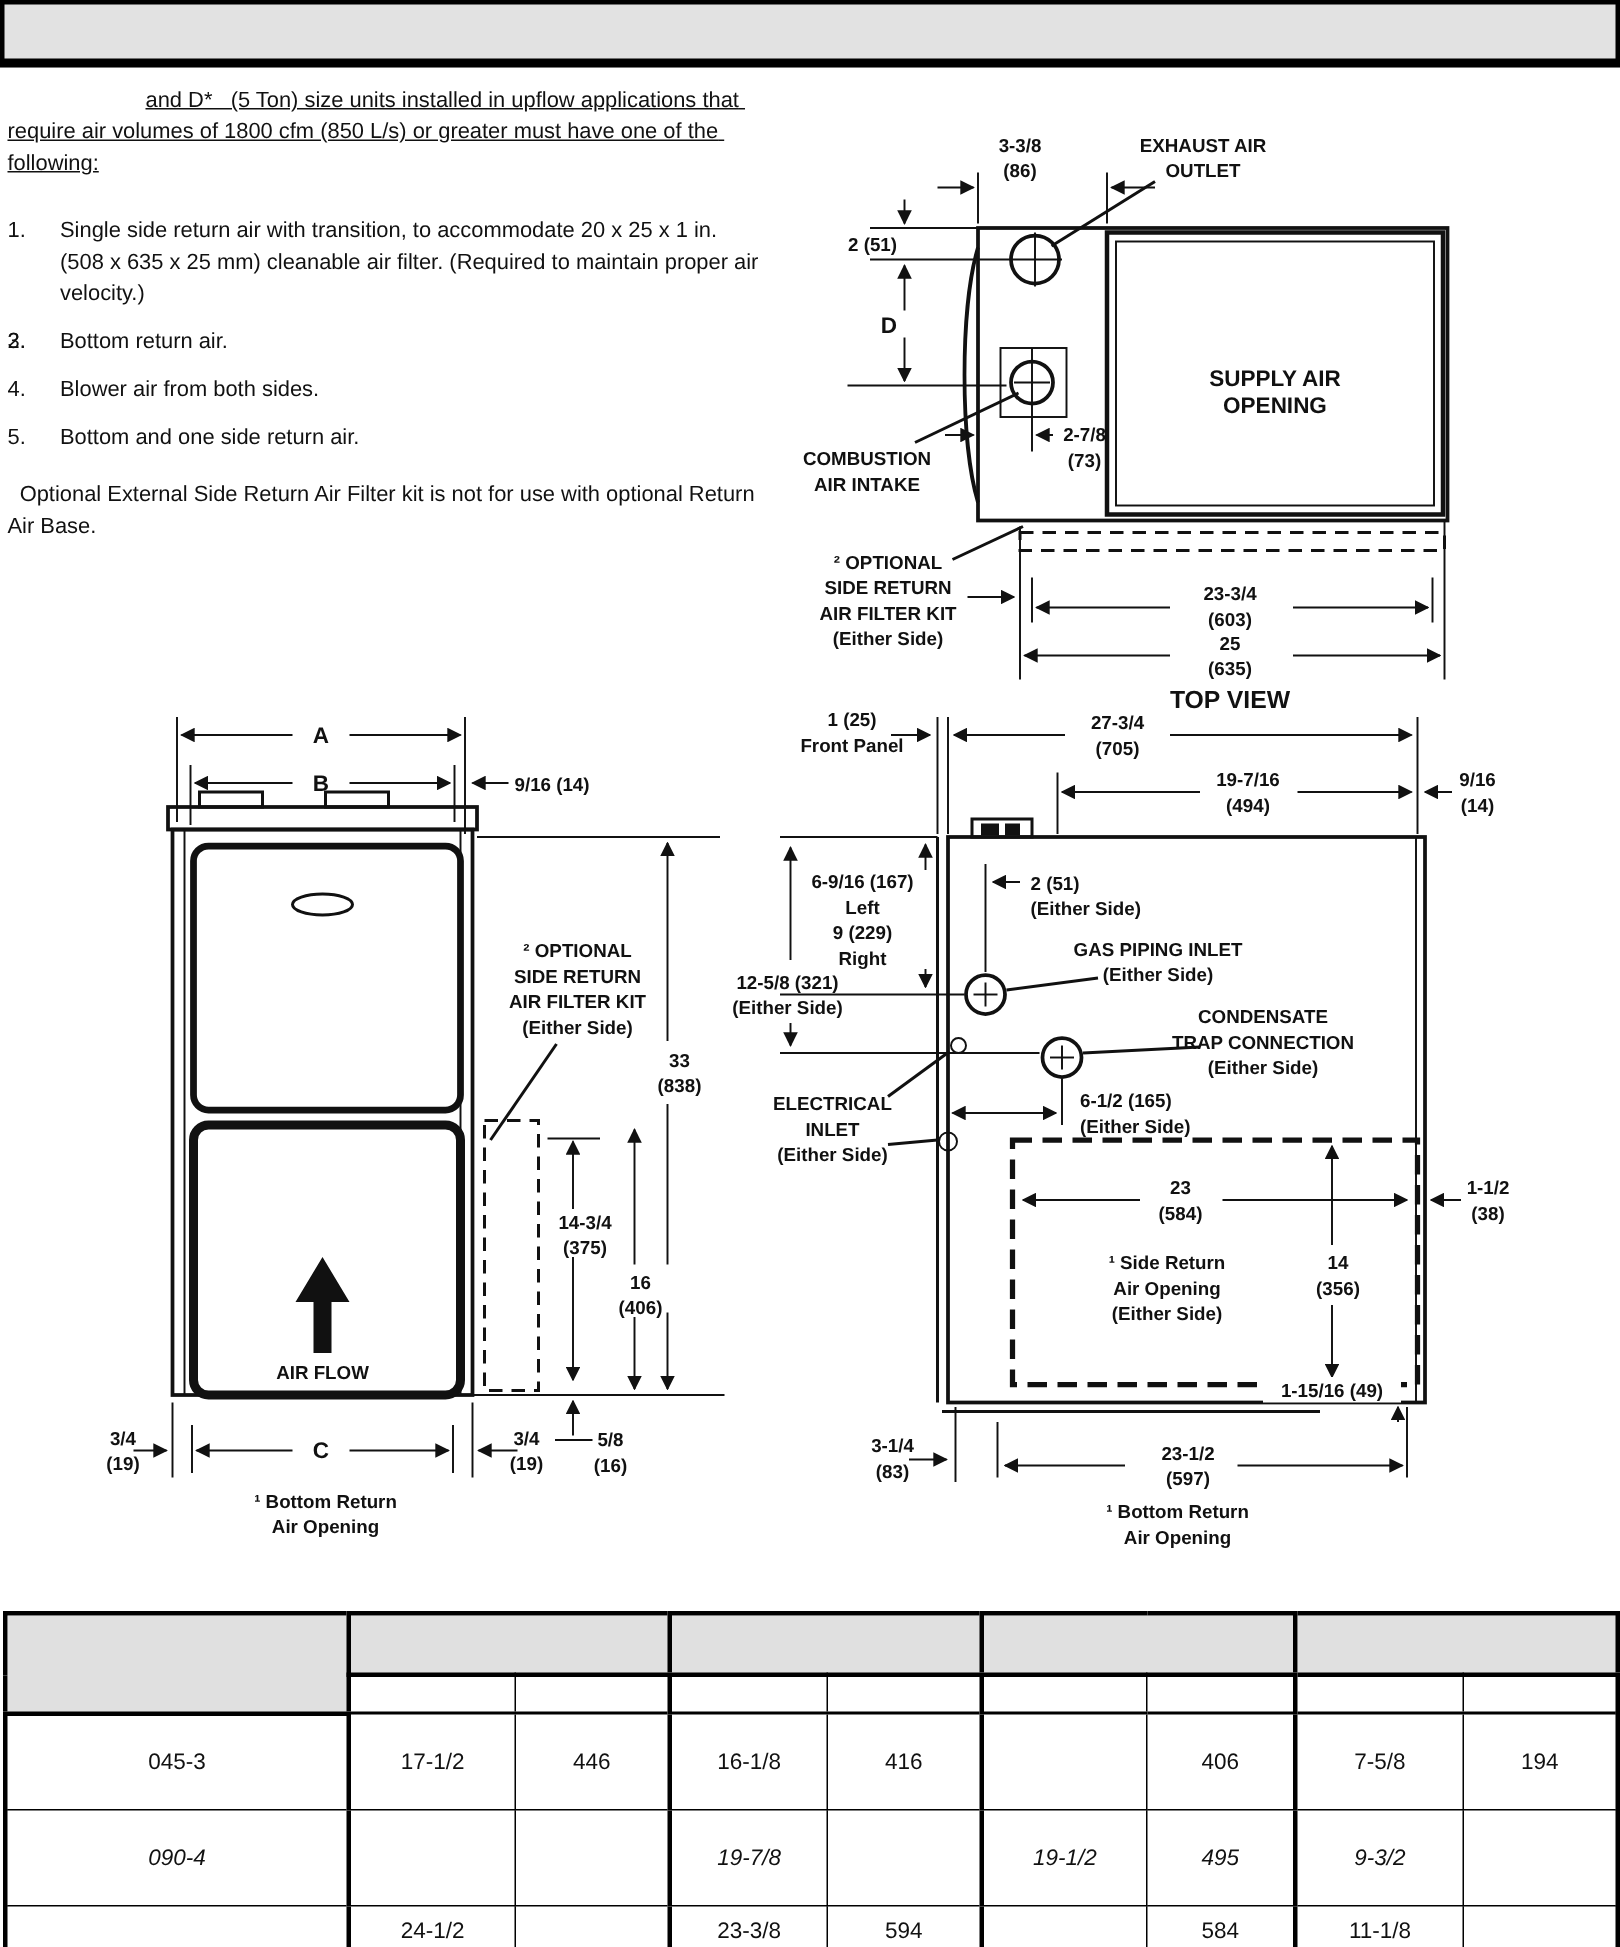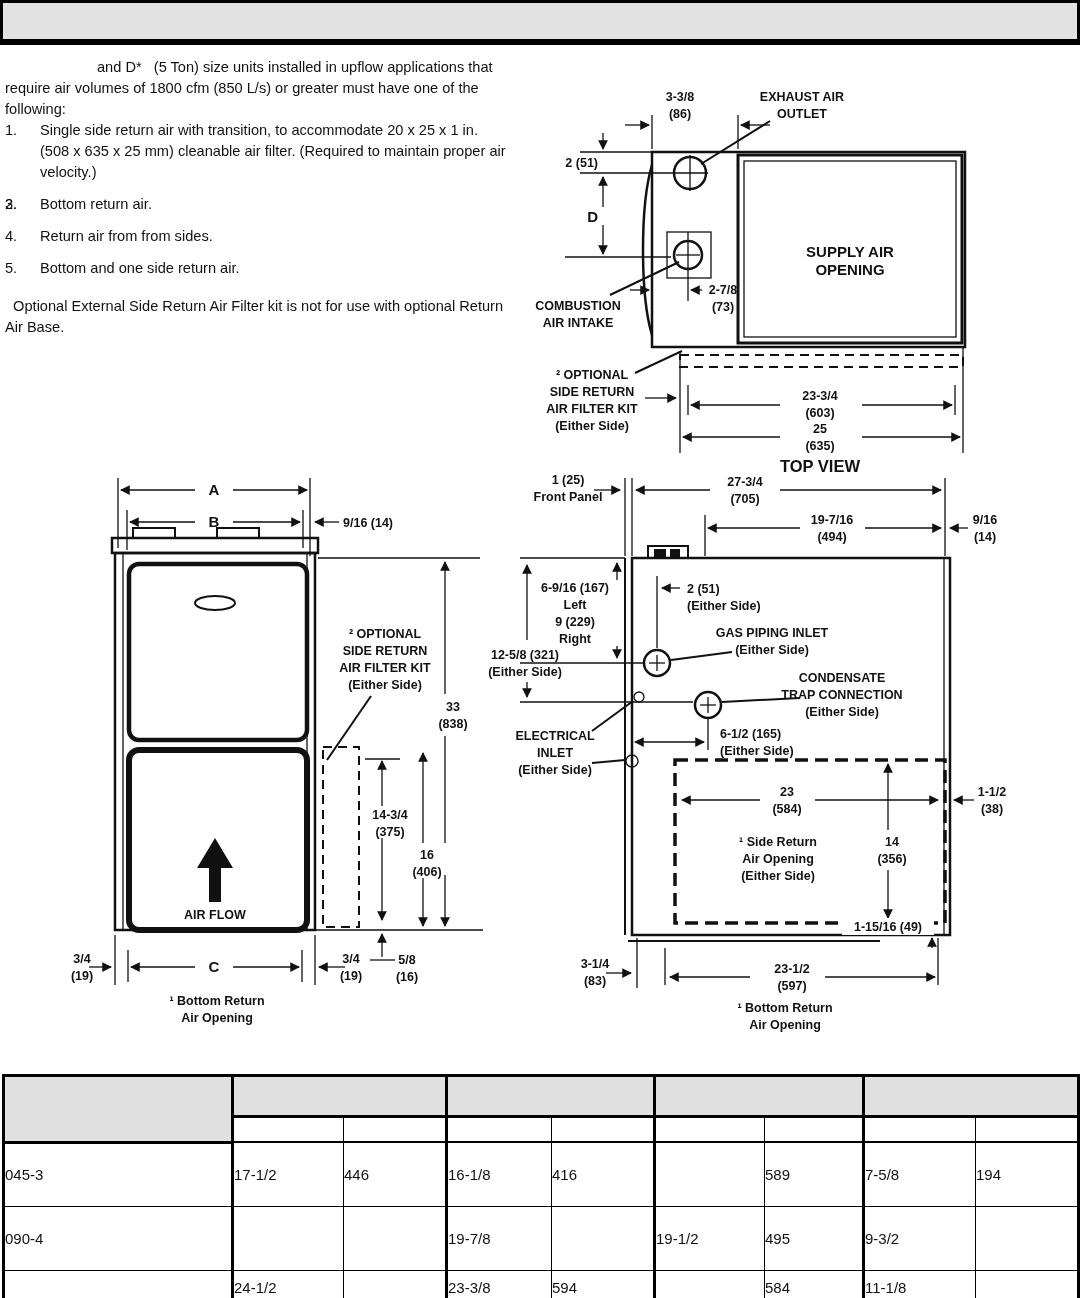--- a/index.html
+++ b/index.html
@@ -3,21 +3,21 @@
 <meta charset="utf-8">
 <style>
   html,body{margin:0;padding:0;background:#fff;}
   #page{position:relative;width:1080px;height:1298px;background:#fff;overflow:hidden;
         font-family:"Liberation Sans",sans-serif;color:#111;}
   
   .topbar{position:absolute;left:0;top:0;width:1074px;height:36px;background:#e2e2e2;
           border:3px solid #000;border-bottom-width:6px;}
   
   .textcol{position:absolute;left:5px;top:57px;width:505px;font-size:14.6px;line-height:21px;}
-  .intro{margin:0 0 0 0;text-indent:92px;white-space:pre-wrap;}
+  .intro{margin:0 0 24px 0;text-indent:92px;white-space:pre-wrap;text-decoration:underline;}
   .li{position:relative;padding-left:35px;margin:0 0 11px 0;}
   .li .num{position:absolute;left:0;top:0;}
   .litext{white-space:pre-wrap;}
   .note{margin:14px 0 0 0;white-space:pre-wrap;}
   .note.sp{margin-top:17px;}
   
   svg{position:absolute;overflow:visible;}
   .ln{stroke:#111;stroke-width:1.3;fill:none;}
   .ln2{stroke:#111;stroke-width:2;fill:none;}
   .ln25{stroke:#111;stroke-width:2.5;fill:none;}
@@ -26,29 +26,29 @@
   .ln6{stroke:#111;stroke-width:6;fill:none;}
   .dsh{stroke:#111;stroke-width:2;fill:none;stroke-dasharray:9 6;}
   .dsh3{stroke:#111;stroke-width:3.5;fill:none;stroke-dasharray:13 7;}
   .dt{font-family:"Liberation Sans",sans-serif;font-weight:bold;font-size:12.5px;fill:#111;}
   .dtb{font-size:15px;}
   .cap{font-size:16.5px;}
   .wbg{fill:#fff;stroke:none;}
   
   .dimtable{position:absolute;left:2px;top:1074px;width:1075px;border-collapse:collapse;
             table-layout:fixed;font-size:15px;color:#111;}
-  .dimtable th,.dimtable td{border:1.5px solid #000;text-align:left;vertical-align:middle;
+  .dimtable th,.dimtable td{border:1.5px solid #000;text-align:center;vertical-align:middle;
             padding:0;font-weight:normal;overflow:hidden;}
   .dimtable{border:3px solid #000;}
   .gray{background:#e0e0e0;}
   .gl{border-left:3px solid #000 !important;}
   .hr1 th{border-bottom:3px solid #000;height:38px;}
   .hr2 th{height:23px;border-bottom:2.5px solid #000;}
   .r0 td{height:62px;}
-  .r1 td{height:63px;}
+  .r1 td{height:63px;font-style:italic;}
   .r2 td{height:33px;}
 </style>
 </head>
 <body>
 
 <div id="page">
 
   <div class="topbar"><span></span></div>
 
   <div class="textcol">
@@ -59,21 +59,21 @@
     </div>
     <div class="li">
       <span class="num">2.</span>
     </div>
     <div class="li">
       <span class="num">3.</span>
       <span class="litext">Bottom return air.</span>
     </div>
     <div class="li">
       <span class="num">4.</span>
-      <span class="litext">Return air from from sides.</span>
+      <span class="litext">Blower air from both sides.</span>
     </div>
     <div class="li">
       <span class="num">5.</span>
       <span class="litext">Bottom and one side return air.</span>
     </div>
     <p class="note sp">  Optional External Side Return Air Filter kit is not for use with optional Return Air Base.</p>
   </div>
 
   <svg style="left:530px;top:85px;" width="550" height="390" viewBox="0 0 550 390">
     <defs>
@@ -370,21 +370,21 @@
       <th class="gl"></th>
       <th></th>
     </tr>
     <tr class="r0">
       <td>045-3</td>
       <td class="gl">17-1/2</td>
       <td>446</td>
       <td class="gl">16-1/8</td>
       <td>416</td>
       <td class="gl"></td>
-      <td>589</td>
+      <td>406</td>
       <td class="gl">7-5/8</td>
       <td>194</td>
     </tr>
     <tr class="r1">
       <td>090-4</td>
       <td class="gl"></td>
       <td></td>
       <td class="gl">19-7/8</td>
       <td></td>
       <td class="gl">19-1/2</td>

